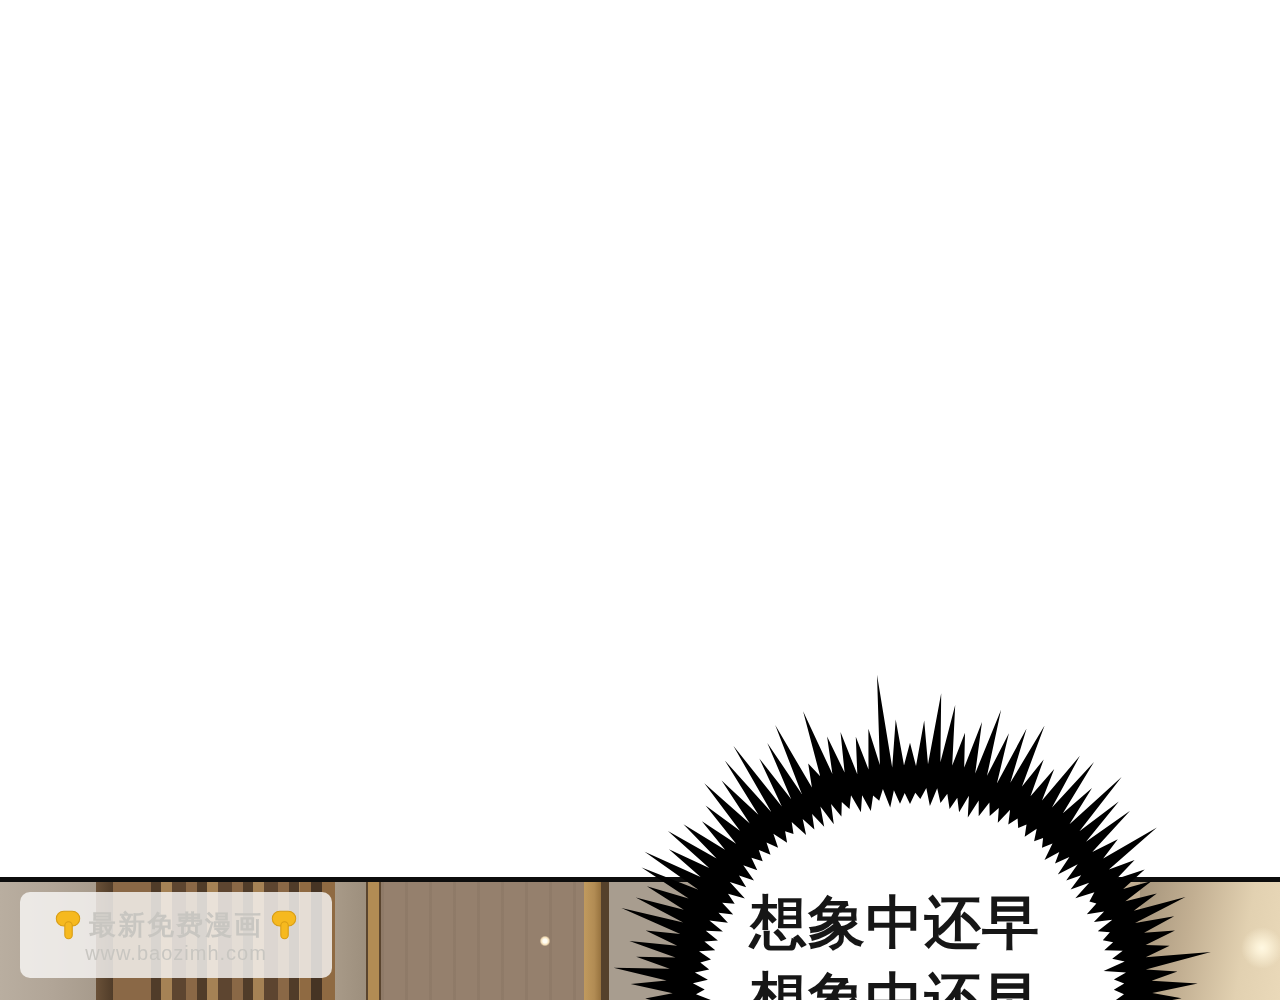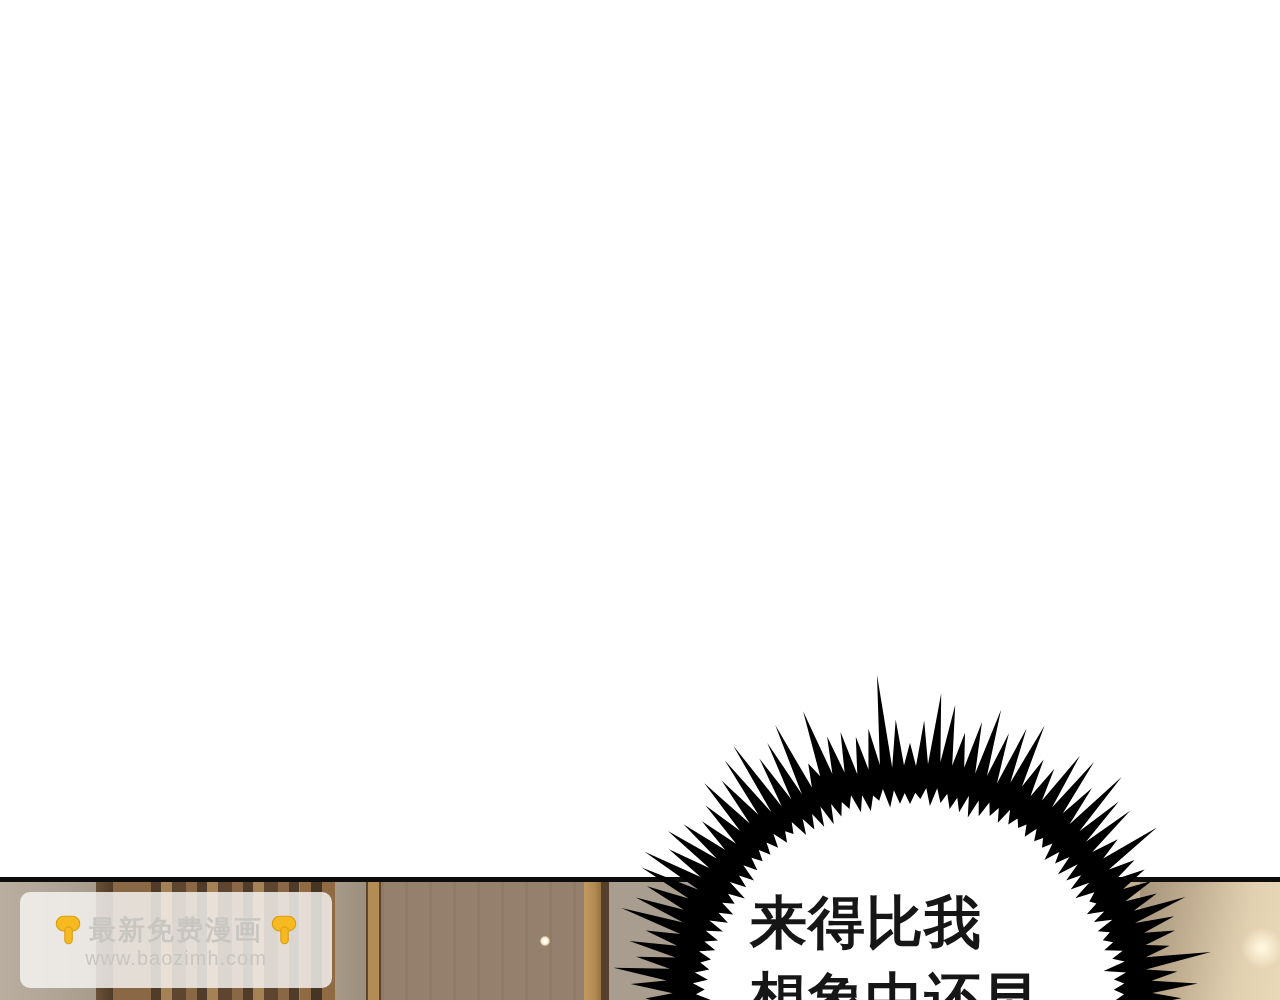--- a/index.html
+++ b/index.html
@@ -37,21 +37,21 @@
   
   .divider{position:absolute;left:0;top:877px;width:1280px;height:5px;background:var(--divider,#0d0d0d);}
 
   
   .burst-svg{position:absolute;left:560px;top:660px;width:700px;height:340px;}
   .bubble-text{position:absolute;left:750px;top:884px;width:420px;
       font-size:57px;line-height:77px;font-weight:700;letter-spacing:1px;
       color:var(--bubble_text,#161616);white-space:nowrap;}
 
   
-  .watermark{position:absolute;left:20px;top:892px;width:312px;height:96px;
+  .watermark{position:absolute;left:20px;top:892px;width:312px;height:86px;
       background:var(--watermark_bg,rgba(248,247,245,0.82));border-radius:10px;
       display:flex;flex-direction:column;align-items:center;justify-content:center;}
   .wm-row{display:flex;align-items:center;gap:4px;height:38px;}
   .wm-title{font-size:27px;font-weight:600;color:var(--watermark_text,#c8c6c1);letter-spacing:2px;}
   .wm-url{font-size:20px;color:var(--watermark_text,#c8c6c1);letter-spacing:1px;margin-top:-2px;}
   .hand{width:34px;height:34px;}
   .hand .hp{fill:var(--hand_yellow,#f6b91f);stroke:#d89d15;stroke-width:1;}
 </style>
 </head>
 <body>
@@ -77,21 +77,21 @@
   </div>
 
   <div class="divider"></div>
 
   <svg class="burst-svg" viewBox="0 0 700 340" xmlns="http://www.w3.org/2000/svg">
     <polygon id="burst-outer" style="fill:var(--burst_black,#000000)" points="586.1,345.0 662.7,352.8 589.8,357.0 623.7,365.5 587.4,368.8 649.4,382.5 587.0,380.7 635.4,395.3 583.7,392.3 615.1,405.5 581.5,404.0 640.3,426.7 580.8,416.2 631.9,439.7 580.4,428.9 595.8,441.5 571.4,438.3 593.0,454.6 566.5,449.2 626.9,487.0 560.2,459.4 583.1,479.6 554.1,469.7 597.7,505.0 550.6,481.8 585.9,514.6 545.5,493.1 576.4,525.5 538.1,502.9 569.6,538.8 527.0,509.3 537.8,528.1 519.8,519.1 554.9,565.9 511.6,528.1 539.9,571.3 499.1,532.0 523.6,574.2 492.6,543.4 498.0,562.1 481.9,549.3 494.2,580.9 472.0,556.4 495.9,613.0 460.0,559.5 467.3,588.6 450.4,567.5 466.6,621.7 438.4,570.4 456.6,637.9 427.0,574.2 440.3,637.8 415.2,576.8 417.0,608.0 403.6,579.7 401.9,602.0 391.2,578.5 396.7,654.6 379.8,583.2 379.9,643.6 368.2,588.2 365.1,648.2 356.0,585.0 350.0,622.2 344.1,581.7 334.8,649.6 332.0,584.6 319.1,653.3 320.1,583.9 307.8,624.8 308.3,581.7 292.6,629.2 296.2,580.7 274.6,641.3 284.2,578.9 264.3,622.7 272.6,575.3 249.5,621.0 262.7,567.4 234.4,619.2 251.6,563.0 234.8,584.2 238.8,562.0 200.8,619.1 230.6,551.8 202.8,585.9 218.6,548.5 184.2,588.2 207.4,543.4 187.4,559.6 199.4,533.9 151.9,581.1 193.2,522.7 153.3,557.0 179.2,520.1 128.6,560.9 170.2,511.8 122.5,545.7 161.8,502.9 145.1,508.4 161.0,488.1 98.8,525.6 152.8,479.4 77.5,521.0 140.3,473.2 119.3,478.2 136.7,461.2 93.8,476.3 133.4,449.3 103.2,456.4 126.2,439.4 104.3,441.4 119.8,428.8 60.2,442.4 123.6,414.8 48.3,429.9 116.3,404.5 68.4,409.3 117.1,392.1 83.3,392.0 107.9,381.5 88.3,377.8 110.4,369.0 52.2,367.3 113.5,356.8 50.6,352.5 108.3,345.0 85.2,338.4 112.7,333.2 70.7,324.1 106.6,320.6 53.5,307.8 109.7,308.8 76.2,296.7 115.5,297.6 69.4,281.0 117.2,285.7 85.7,270.6 120.3,274.1 61.4,248.1 123.2,262.4 75.8,237.4 123.8,249.7 86.9,226.3 128.6,238.4 81.6,207.4 138.4,229.8 84.6,191.8 140.6,217.0 108.9,189.3 149.2,208.1 107.9,170.9 156.6,198.5 123.4,164.3 165.0,189.8 141.9,161.3 176.1,183.7 145.6,145.6 180.0,170.7 144.3,123.3 189.8,163.5 161.6,120.4 198.4,154.8 164.8,100.5 211.4,152.2 173.3,85.8 221.8,146.4 199.3,98.4 231.1,139.0 207.3,82.9 241.8,134.0 215.2,65.0 251.9,127.6 248.2,103.5 260.2,116.2 243.1,51.3 272.4,114.0 267.1,76.4 284.6,112.6 280.5,71.9 297.3,114.3 295.8,76.7 308.5,109.4 308.4,68.7 319.9,105.0 317.0,14.8 332.2,107.6 335.7,59.4 344.0,105.4 350.0,82.7 356.0,106.1 364.2,60.5 368.0,104.3 381.2,33.3 380.4,102.2 395.2,44.9 392.2,105.6 405.0,72.8 404.2,107.5 422.0,62.1 415.2,113.4 441.1,49.7 427.0,115.8 448.9,73.2 436.9,123.6 466.6,68.4 450.3,122.8 484.6,65.4 462.0,126.6 483.7,99.4 470.5,136.3 494.2,109.0 482.0,140.6 519.9,95.8 492.0,147.5 534.0,102.1 502.9,153.3 532.0,128.1 509.5,164.2 561.6,117.0 519.4,171.3 558.8,141.4 526.0,181.7 570.1,150.7 532.3,192.1 557.8,179.3 543.2,198.6 596.9,167.5 548.9,209.4 574.6,200.0 556.7,218.7 584.7,209.5 563.2,228.9 591.7,221.1 565.4,241.3 596.8,233.6 573.8,250.7 625.5,236.9 575.1,263.1 614.2,256.2 584.1,272.8 615.0,270.4 585.6,285.0 609.6,285.7 585.7,297.3 650.9,292.0 585.8,309.5 617.4,311.5 591.6,320.8 637.7,323.4 592.3,332.9 621.6,338.2"></polygon>
     <polygon id="burst-inner" style="fill:var(--bubble_white,#ffffff)" points="562.5,345.0 552.2,350.0 565.5,355.8 554.2,360.3 562.2,366.2 546.8,369.7 562.0,376.9 554.6,381.1 564.7,388.4 542.9,389.0 559.7,398.4 549.2,401.1 557.3,409.0 542.9,409.8 555.4,419.8 536.4,418.2 545.5,427.4 532.7,427.4 544.4,438.6 531.8,438.2 538.7,447.8 529.2,448.5 532.2,456.3 515.1,451.6 531.3,468.6 515.5,464.0 519.7,473.6 511.6,473.9 517.5,485.6 505.7,482.4 510.2,493.7 493.1,484.6 501.1,499.9 487.9,493.6 492.6,506.5 480.2,500.2 483.4,512.2 475.2,510.3 476.7,521.2 464.4,512.8 469.3,529.8 456.3,518.9 458.5,532.9 449.4,527.6 448.8,537.7 436.1,523.9 440.0,544.5 430.7,536.6 429.6,547.8 418.0,531.8 419.5,552.0 409.7,538.7 408.6,553.1 399.7,540.0 397.5,553.0 388.9,537.4 388.0,560.7 379.5,540.9 376.9,559.3 369.9,544.3 366.3,562.1 360.2,550.3 355.4,561.4 350.0,550.3 344.7,559.0 339.8,550.0 333.9,559.3 330.1,544.3 322.8,561.9 319.8,545.4 312.7,556.4 309.1,547.5 301.1,559.4 300.3,540.0 290.6,556.2 291.7,534.2 281.5,548.9 281.4,533.5 272.3,543.0 269.4,536.3 262.0,540.1 260.1,531.6 250.3,539.6 250.6,527.4 241.8,532.3 243.0,520.0 231.8,528.0 237.8,509.6 224.0,520.3 228.3,505.7 215.1,514.2 222.8,496.6 208.2,505.7 209.3,496.7 199.0,499.8 205.5,486.0 190.6,492.9 194.9,481.9 182.4,485.6 189.7,472.8 180.5,473.4 185.1,463.5 169.6,468.0 180.9,454.2 168.5,455.9 172.1,447.7 161.9,447.4 170.4,437.1 155.1,438.9 168.0,427.1 148.5,429.9 159.5,419.8 148.7,418.3 160.5,408.7 146.6,407.7 158.3,398.9 144.0,397.5 149.8,390.7 136.4,388.2 154.6,379.5 140.1,376.6 144.6,370.7 134.5,366.6 148.3,360.1 133.5,355.8 153.2,349.9 135.0,345.0 150.8,340.0 136.0,334.3 144.7,329.6 132.9,323.3 147.9,319.7 134.9,312.6 149.2,309.6 140.3,302.6 151.0,299.6 139.0,291.3 155.3,290.2 144.4,281.6 157.9,280.5 145.8,270.7 162.9,271.6 149.4,260.4 167.9,262.8 158.5,252.8 173.2,254.4 162.2,242.7 174.7,243.8 168.0,233.8 184.9,238.4 169.8,222.1 186.2,227.2 179.0,215.5 194.0,220.6 183.3,205.2 197.3,210.3 191.4,197.8 202.7,201.3 198.8,189.9 210.5,194.7 206.5,182.4 218.1,187.8 213.4,173.8 227.1,182.8 225.1,171.2 233.5,174.1 231.7,161.9 246.1,175.0 242.7,159.1 254.4,169.4 252.1,154.1 264.2,166.8 260.4,146.4 273.8,164.3 271.1,143.9 281.4,156.5 281.8,142.0 289.5,148.9 291.0,135.2 300.9,152.2 302.1,135.2 310.8,151.0 313.1,135.5 319.2,140.7 322.9,128.9 330.2,147.6 333.9,130.3 340.0,143.8 344.7,133.0 350.0,143.9 355.3,132.7 360.3,138.9 366.3,127.9 369.9,146.0 377.2,128.2 380.5,142.9 387.3,133.7 389.6,148.9 397.3,137.8 399.1,152.3 408.9,135.8 407.8,157.5 418.7,140.4 418.7,156.3 429.4,142.6 429.7,155.9 438.8,148.1 437.8,162.7 450.1,149.8 448.3,164.5 457.6,158.6 458.2,167.9 466.5,164.6 464.7,176.8 476.7,168.8 474.1,181.2 483.1,178.1 482.0,187.7 492.5,183.5 484.5,200.0 499.3,191.9 495.0,203.6 509.4,197.1 497.8,214.5 517.7,204.3 506.2,220.4 521.2,215.3 510.6,229.6 529.2,222.8 515.3,238.2 534.4,232.3 529.4,241.4 536.4,243.5 526.8,254.3 544.1,251.5 533.9,262.0 552.3,259.7 537.7,271.3 549.9,272.3 542.8,280.2 553.1,282.3 544.3,290.3 562.7,290.8 552.2,298.8 564.7,301.6 543.6,310.9 566.0,312.4 553.9,319.4 564.2,323.6 553.8,329.7 564.0,334.3 555.9,339.9"></polygon>
   </svg>
 
   <div class="bubble-text">
-    <div>来得比我</div>
+    <div>想象中还早</div>
     <div>想象中还早。</div>
   </div>
 
   <div class="watermark">
     <div class="wm-row">
       <svg class="hand" viewBox="0 0 32 32">
         <rect class="hp" x="5" y="3" width="22" height="14" rx="7"></rect>
         <rect class="hp" x="13" y="13" width="7" height="16" rx="3.5"></rect>
       </svg>
       <span class="wm-title">最新免费漫画</span>

